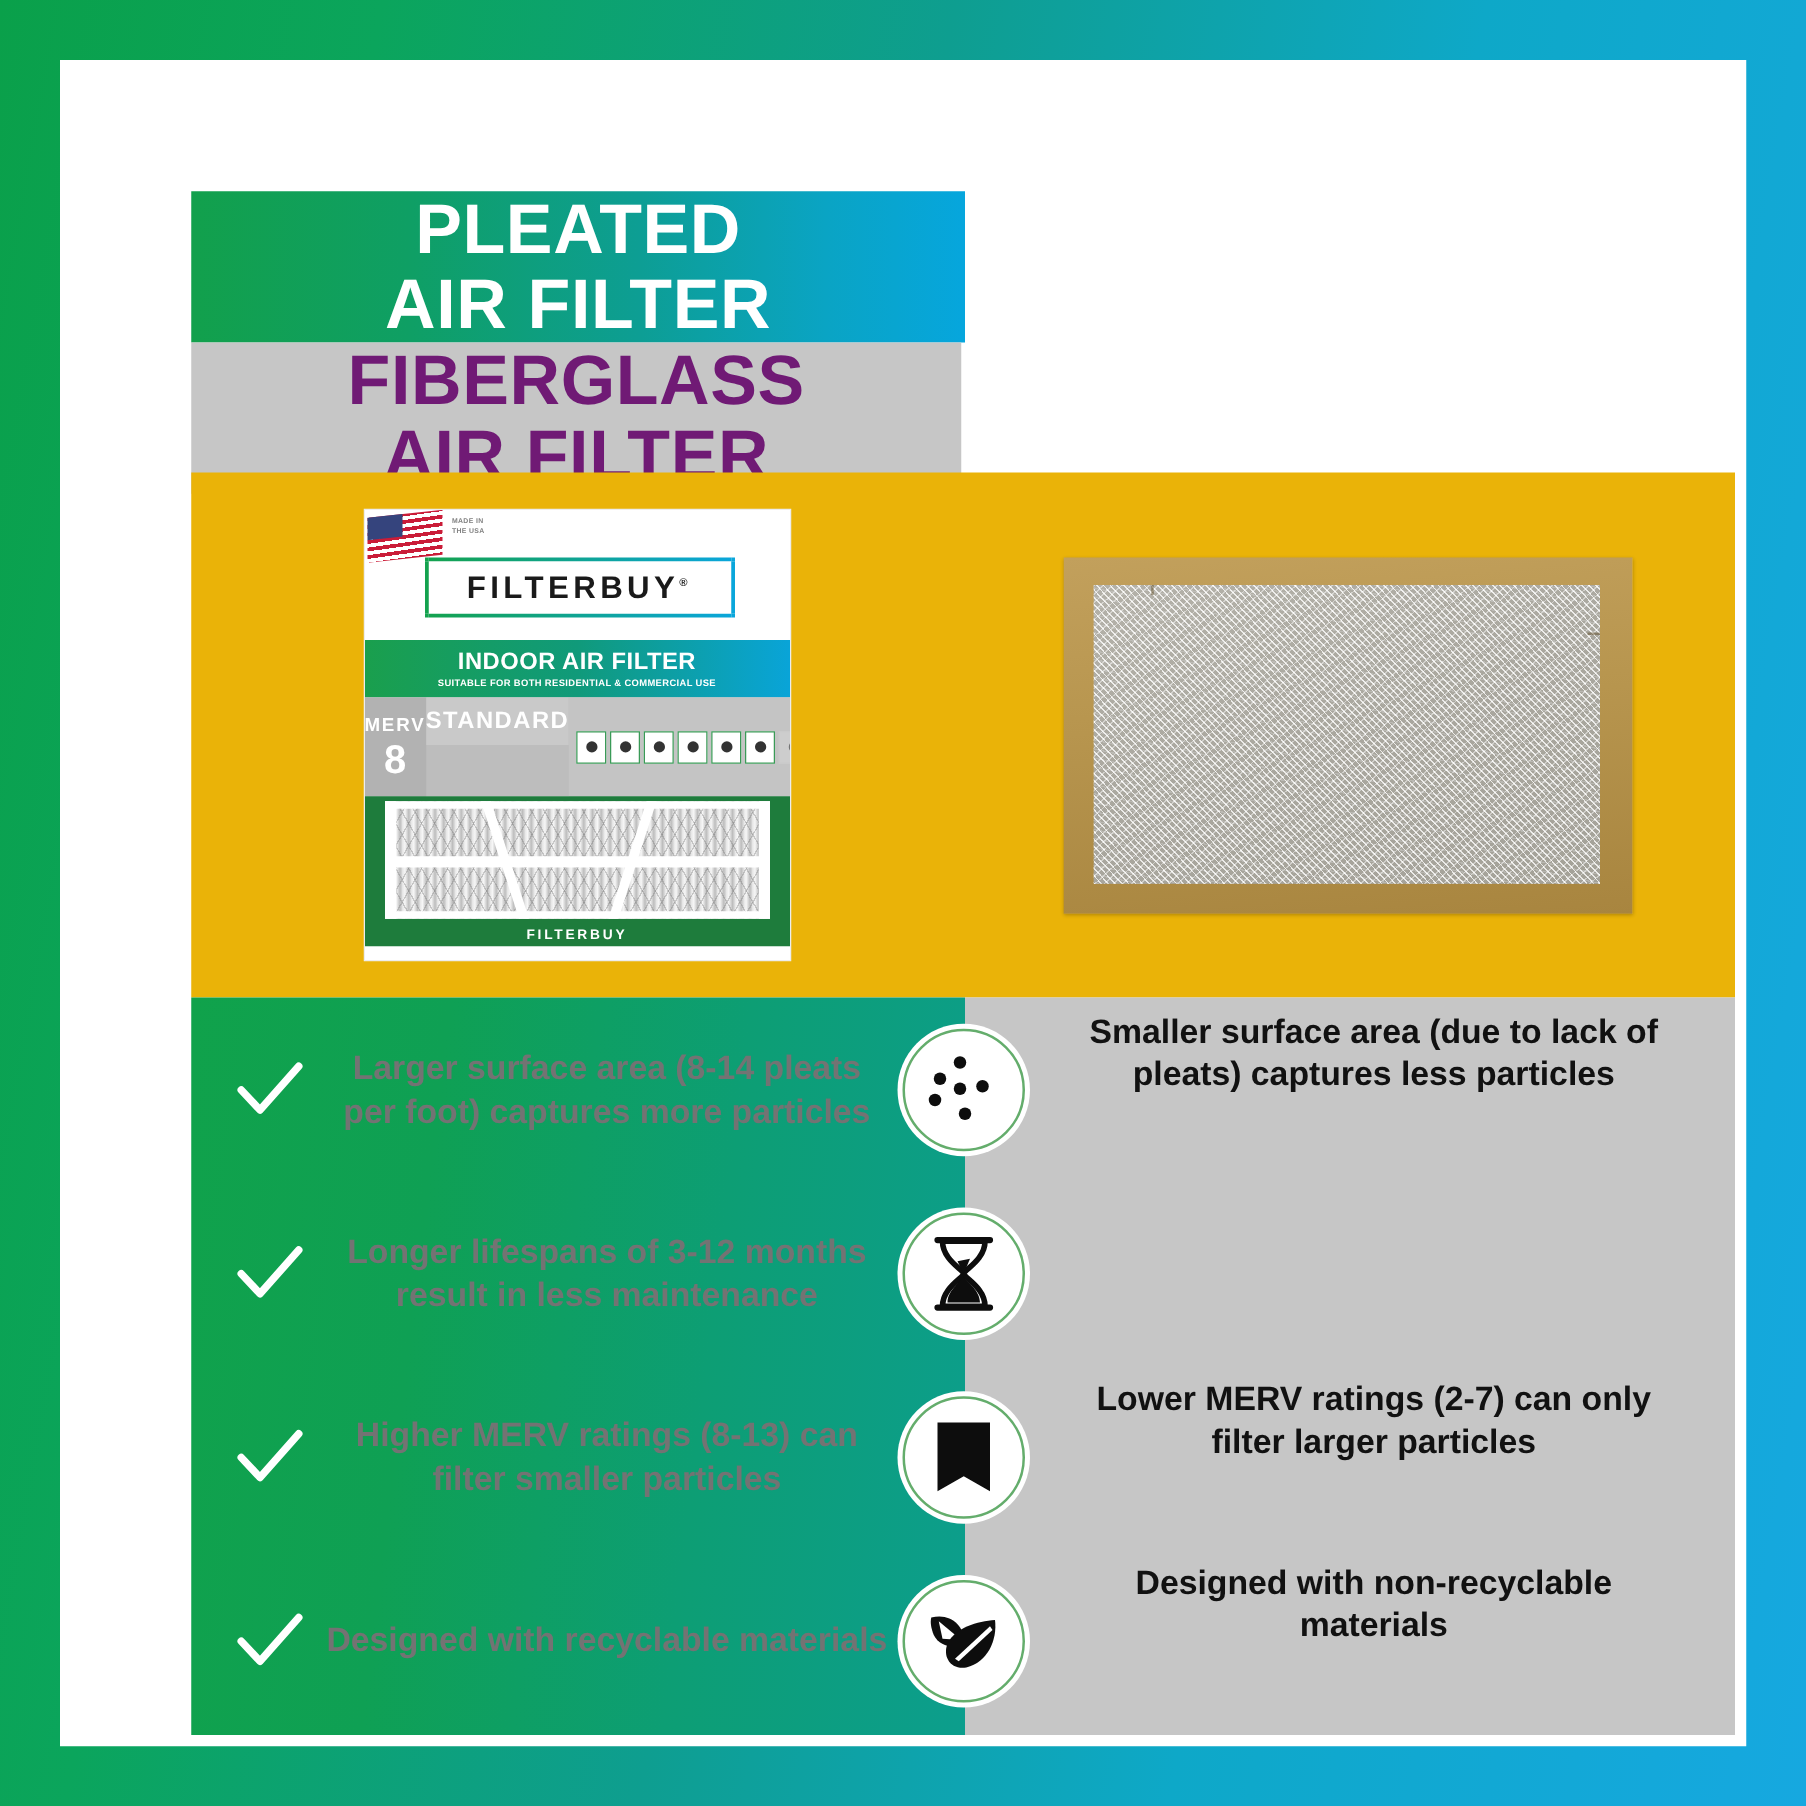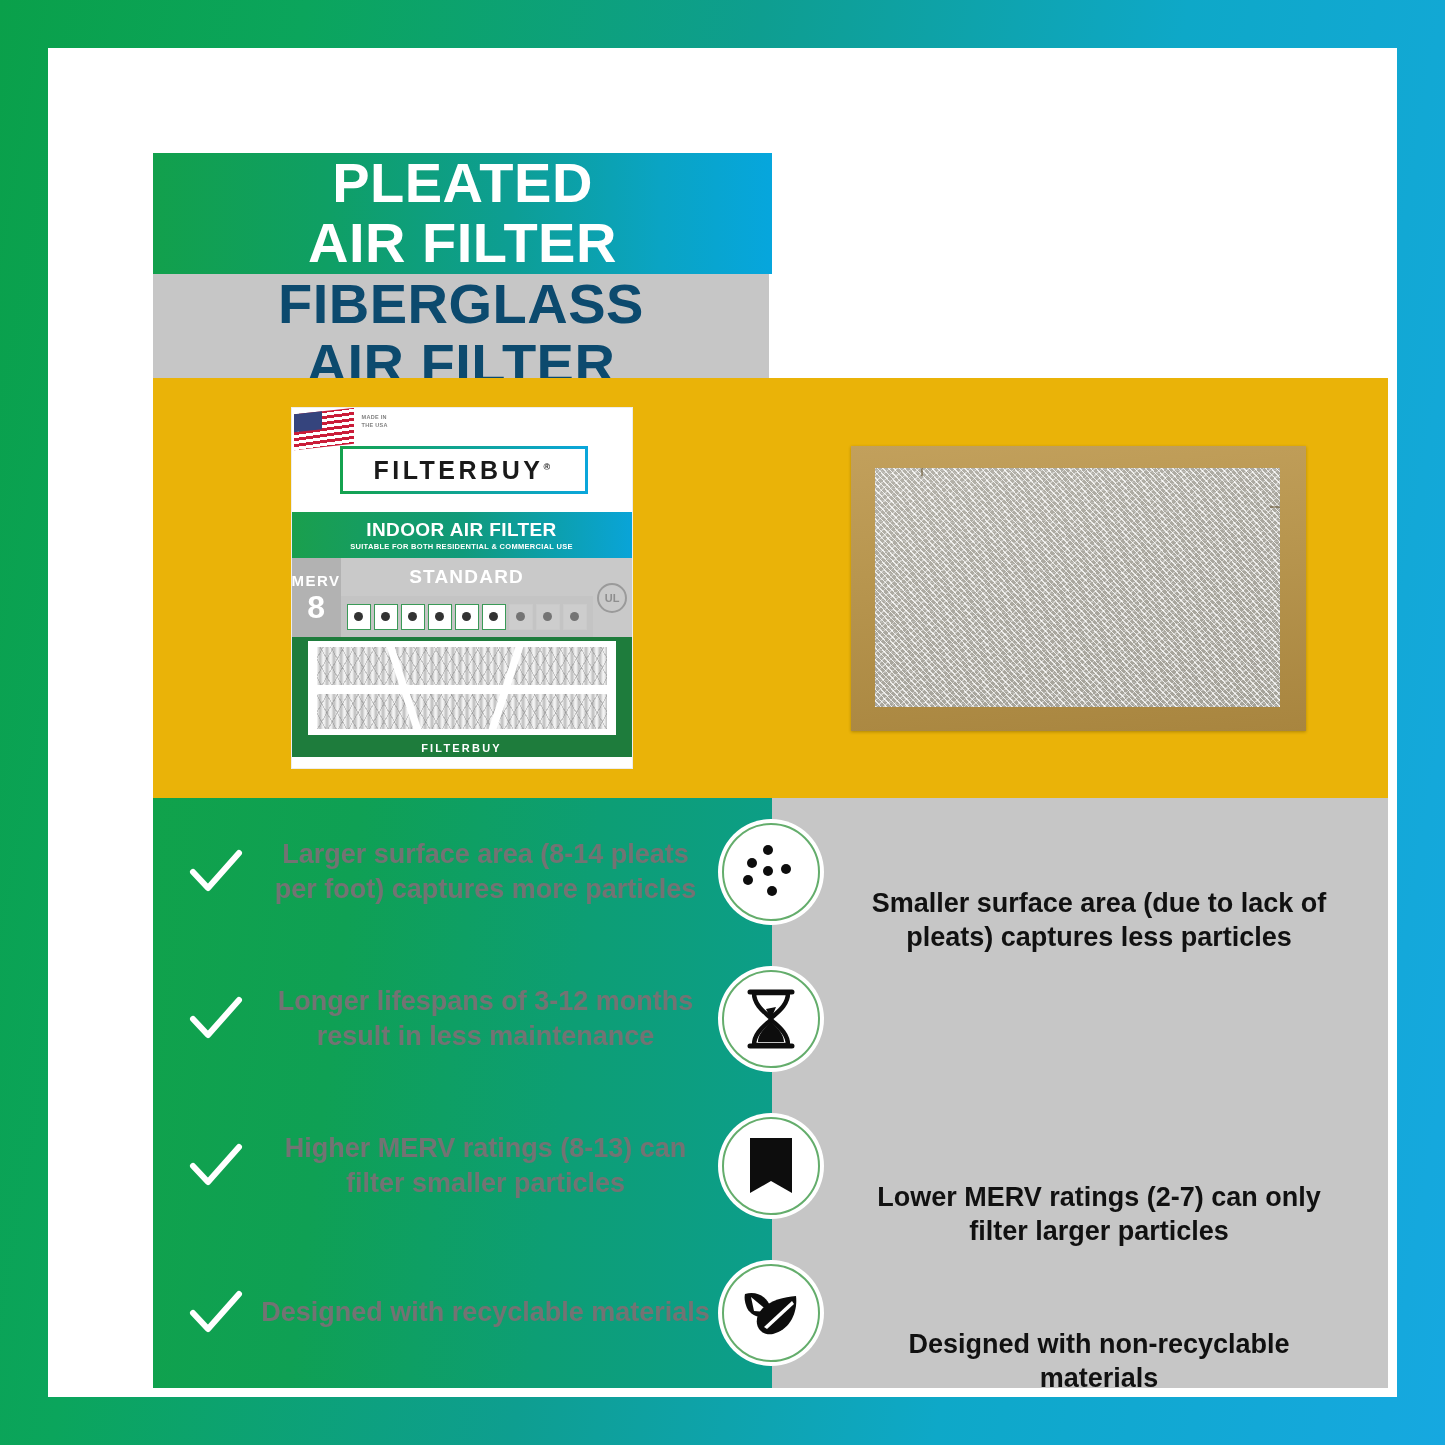--- a/index.html
+++ b/index.html
@@ -33,21 +33,21 @@
   }
   .hdr-right {
     width:616px; height:225px; background:#c6c6c6;
     display:flex; align-items:center; justify-content:center;
   }
   .hdr-title {
     text-align:center; font-weight:bold; letter-spacing:0.5px;
     font-size:56px; line-height:1.08; text-transform:uppercase;
   }
   .hdr-left .hdr-title { color:#ffffff; }
-  .hdr-right .hdr-title { color:#0c4a6e; }
+  .hdr-right .hdr-title { color:#701a75; }
   .hdr-title .l2 { display:block; }
 
   
   .product-row { position:absolute; left:0; top:225px; width:1235px; height:420px; background:#eab308; display:flex; }
   .prod-cell { width:617px; height:420px; display:flex; align-items:center; justify-content:center; }
 
   
   .filterbox {
     position:relative; width:340px; height:360px; background:#ffffff;
     box-shadow:0 0 0 1px #ededed;
@@ -86,21 +86,21 @@
   .fb-band-main { font-size:19px; font-weight:bold; letter-spacing:.4px; }
   .fb-band-sub { font-size:7.5px; font-weight:bold; letter-spacing:.3px; margin-top:1px; }
 
   .fb-spec { height:79px; display:flex; background:#bdbdbd; }
   .fb-merv {
     width:70px; background:#b2b2b2; color:#ffffff;
     display:flex; flex-direction:column; align-items:center; justify-content:center;
   }
   .fb-merv-word { font-size:15px; font-weight:bold; letter-spacing:1.5px; }
   .fb-merv-num { font-size:32px; font-weight:bold; line-height:1; margin-top:2px; }
-  .fb-specmid { flex:1; display:flex; flex-direction:column; }
+  .fb-specmid { flex:1; display:flex; }
   .fb-std {
     height:38px; background:#c9c9c9; color:#ffffff;
     display:flex; align-items:center; justify-content:center;
     font-size:19px; font-weight:bold; letter-spacing:1.2px;
   }
   .fb-icons { flex:1; background:#c4c4c4; display:flex; align-items:center; gap:3px; padding:0 6px; }
   .fb-ico {
     width:24px; height:26px; background:#ffffff; border:1px solid #3a9a57;
     display:flex; align-items:center; justify-content:center;
   }
@@ -177,21 +177,21 @@
   }
   .check {
     flex:0 0 58px; height:58px; position:relative;
   }
   .check svg { display:block; }
   .left-text {
     flex:1; text-align:center; color:#737373; font-weight:bold;
     font-size:27px; line-height:1.27; padding-right:42px;
   }
   .cell-right {
-    width:616px; height:147px; display:flex; align-items:flex-end; justify-content:center;
+    width:616px; height:147px; display:flex; align-items:flex-start; justify-content:center;
     padding:0 40px 0 78px;
     margin-top:19px;
   }
   .right-text {
     text-align:center; color:#111111; font-weight:bold;
     font-size:27px; line-height:1.27;
   }
 
   .icon-badge {
     position:absolute; left:618px; top:50%; transform:translate(-50%,-50%);

